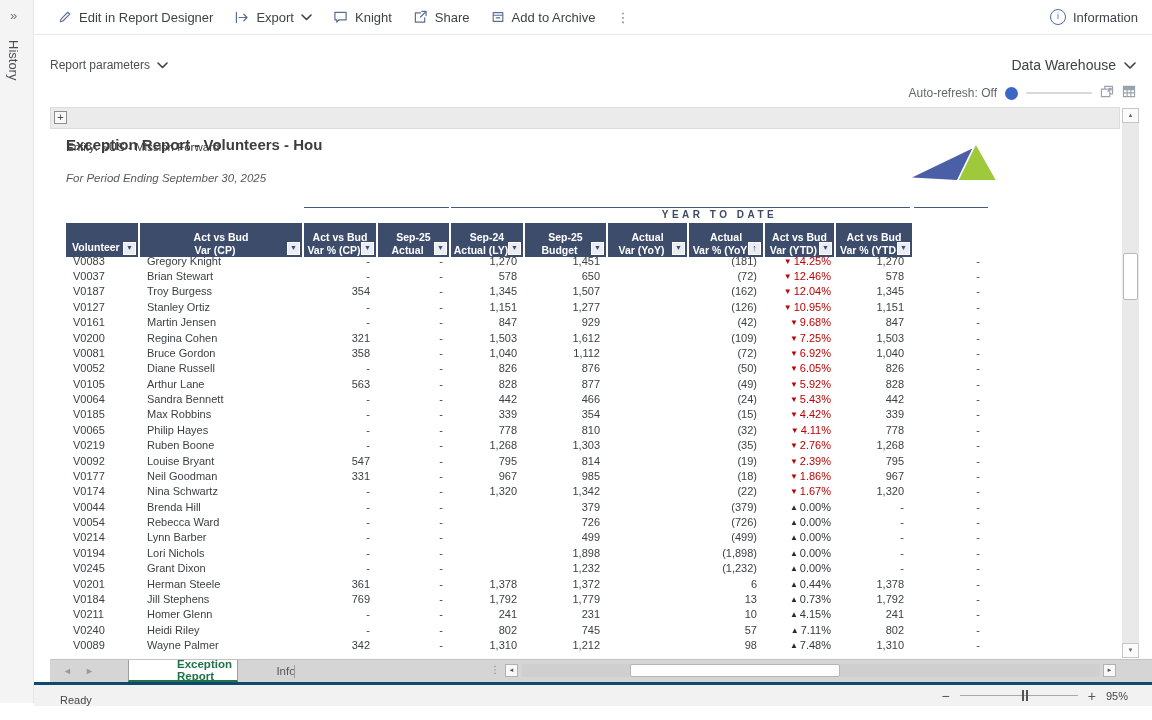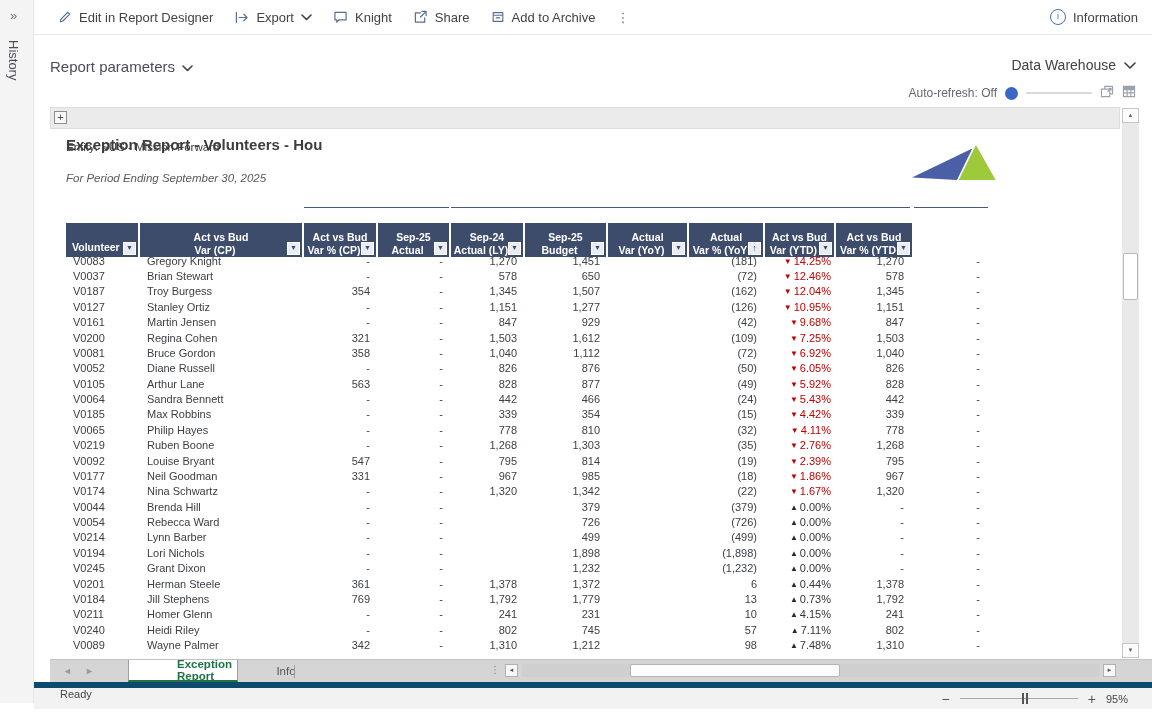--- a/index.html
+++ b/index.html
@@ -17,21 +17,21 @@
     display:flex;align-items:center;padding-left:24px;gap:21px;font-size:13px;color:#3f4247;}
   .tb-item{display:flex;align-items:center;gap:7px;cursor:pointer;white-space:nowrap;}
   .tb-item svg{display:block;}
   .icon-slate{stroke:#5b6e93;fill:none;stroke-width:1.3;stroke-linecap:round;stroke-linejoin:round;}
   .chev{stroke:#3f4247;fill:none;stroke-width:1.6;stroke-linecap:round;stroke-linejoin:round;}
   .tb-dots{color:#6f7util3;color:#6f737a;font-size:13px;letter-spacing:0;cursor:pointer;}
   .tb-info{margin-left:auto;margin-right:14px;display:flex;align-items:center;gap:7px;cursor:pointer;}
   .info-circ{width:14px;height:14px;border:1.3px solid #4a6da8;border-radius:50%;color:#4a6da8;
     font-size:9px;line-height:13px;text-align:center;font-style:normal;}
   
-  .rp{position:absolute;left:50px;top:58px;display:flex;align-items:flex-end;gap:7px;font-size:15px;color:#4a4e55;cursor:pointer;}
+  .rp{position:absolute;left:50px;top:58px;display:flex;align-items:flex-end;gap:7px;font-size:12px;color:#4a4e55;cursor:pointer;}
   .dw{position:absolute;right:16px;top:57px;display:flex;align-items:flex-end;gap:8px;font-size:14px;color:#3f4247;cursor:pointer;}
   .autorow{position:absolute;right:16px;top:84px;display:flex;align-items:center;gap:8px;}
   .auto-label{font-size:12px;color:#63676d;}
   .auto-dot{width:13px;height:13px;border-radius:50%;background:#3a66c4;cursor:pointer;}
   .auto-track{width:66px;height:2px;background:#d9d9d9;border-radius:1px;}
   .ar-icon{stroke:#9aa2ad;fill:none;stroke-width:1.2;}
   
   .plus-strip{position:absolute;left:50px;top:107px;width:1070px;height:22px;background:#ebebeb;border:1px solid #dddddd;box-sizing:border-box;}
   .plus-btn{position:absolute;left:3px;top:3px;width:13px;height:13px;background:#f8f8f8;border:1px solid #8f8f8f;
     font-size:11px;line-height:11px;text-align:center;color:#4a4a4a;box-sizing:border-box;cursor:pointer;}
@@ -90,22 +90,22 @@
   .tab.idle{width:46px;color:#55585c;}
   .tab-div{width:1px;height:13px;background:#9e9e9e;margin:5px 0 0 8px;}
   .tb2-dots{position:absolute;left:440px;top:4px;font-size:10px;color:#808080;}
   .hs-btn{position:absolute;top:4px;width:13px;height:13px;background:#f8f8f8;border:1px solid #b0b0b0;
     box-sizing:border-box;font-size:6px;color:#555;text-align:center;line-height:11px;cursor:pointer;}
   .hs-l{left:455px;} .hs-r{left:1053px;}
   .hs-track{position:absolute;left:472px;top:4px;width:578px;height:13px;background:#cfcfcf;border-radius:2px;}
   .hs-thumb{position:absolute;left:108px;top:0;width:210px;height:13px;background:#fdfdfd;border:1px solid #b5b5b5;
     box-sizing:border-box;border-radius:2px;cursor:pointer;}
   
-  .statusbar{position:absolute;left:34px;right:0;top:682px;height:21px;background:#f2f2f2;border-top:6px solid #0c4a6e;
-    display:flex;align-items:flex-start;font-size:11px;color:#474747;}
+  .statusbar{position:absolute;left:34px;right:0;top:682px;height:21px;background:#f2f2f2;border-top:3px solid #0c4a6e;
+    display:flex;align-items:flex-end;font-size:11px;color:#474747;}
   .ready{margin-left:26px;}
   .zoomer{position:absolute;right:24px;top:0;height:21px;display:flex;align-items:center;gap:10px;}
   .zminus,.zplus{font-size:14px;color:#555;cursor:pointer;line-height:10px;}
   .ztrack{width:118px;height:1px;background:#a9a9a9;position:relative;}
   .zthumb{position:absolute;left:62px;top:-5px;width:6px;height:11px;cursor:pointer;
     border-left:2px solid #555;border-right:2px solid #555;box-sizing:border-box;}
   .zpct{font-size:11px;color:#474747;}
 </style>
 </head>
 <body>
@@ -206,20 +206,21 @@
       <polygon points="0,38 67,6 50,41" fill="#4a5fa5"></polygon>
       <polygon points="71,2 93,41 52,41" fill="#9dc93b"></polygon>
     </svg>
   </div>
 
   <div class="grid">
     <div class="group-row">
       <div class="ol ol1"></div>
       <div class="ol ol2"></div>
       <div class="ol ol3"></div>
+      <div class="ytd-label">YEAR TO DATE</div>
     </div>
     <div class="header-row">
         <div class="hcell hleft">
           <span>Volunteer ID</span>
           <div class="fbtn">▼</div>
         </div>
         <div class="hcell">
           <div class="l1">Act vs Bud</div>
           <div class="l2">Var (CP)</div>
           <div class="fbtn">▼</div>

